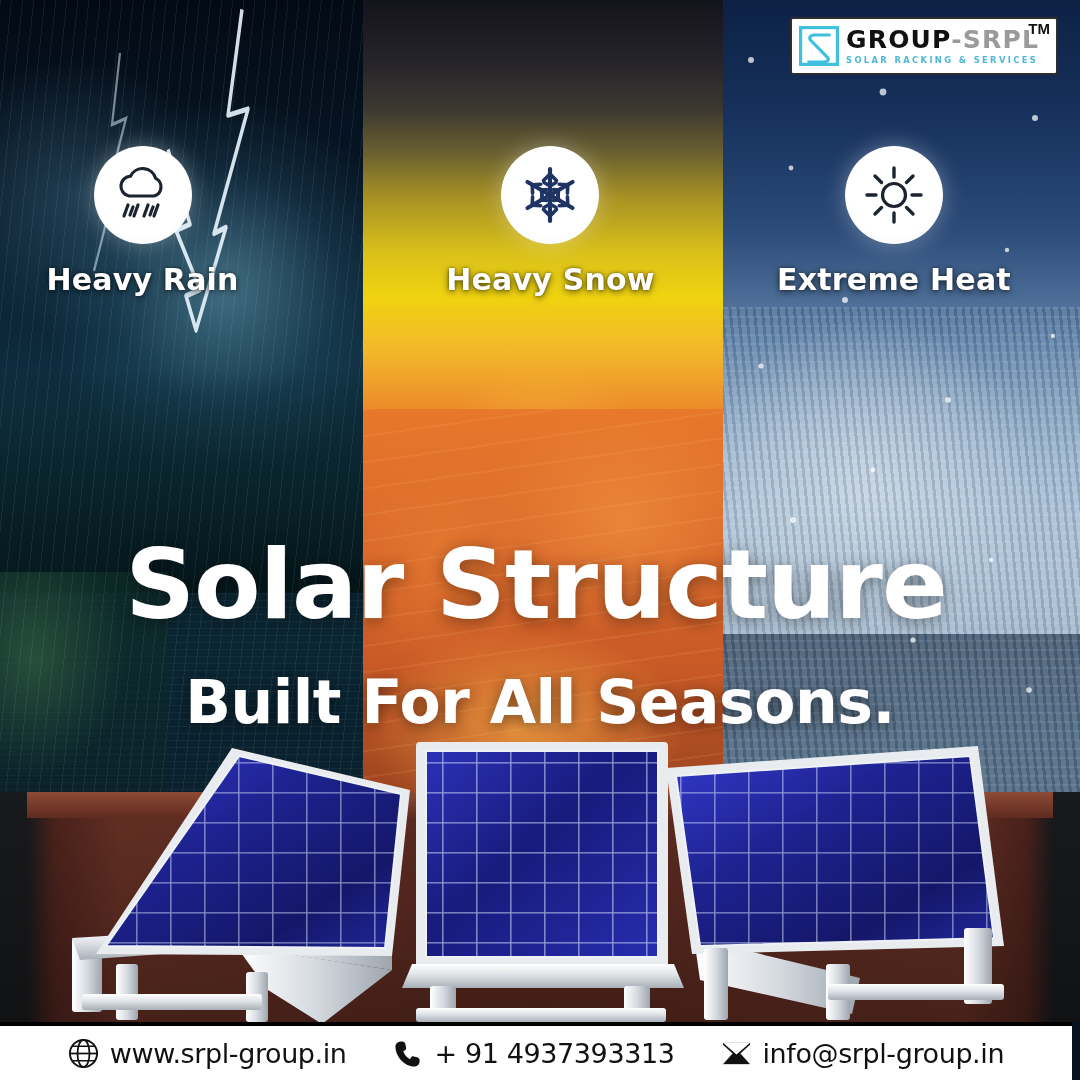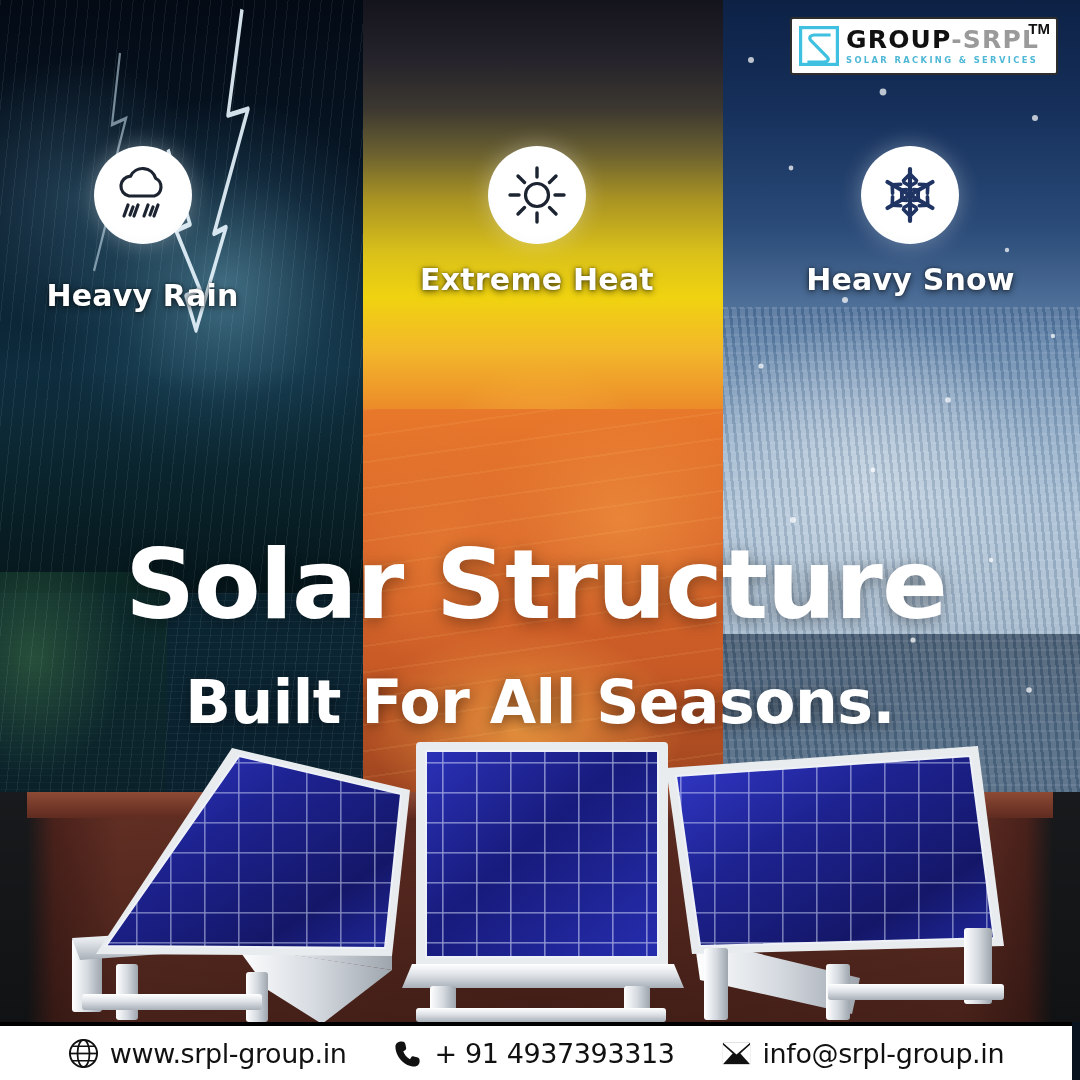--- a/index.html
+++ b/index.html
@@ -121,21 +121,21 @@
 
   
   .badges {
     position:absolute; left:0; right:0; top:146px; height:180px;
     display:flex; pointer-events:none;
   }
   .badge { display:flex; flex-direction:column; align-items:center; }
   .badge-rain { width:363px; }
   .badge-heat { width:360px; }
   .badge-snow { width:357px; }
-  .badge-rain  .badge-inner { margin-left:-78px;gap:16px; }
+  .badge-rain  .badge-inner { margin-left:-78px; }
   .badge-heat  .badge-inner { margin-left:-12px; }
   .badge-snow  .badge-inner { margin-left:18px; }
   .badge-inner { display:flex; flex-direction:column; align-items:center; }
   .circle {
     width:98px; height:98px; border-radius:50%;
     background:radial-gradient(circle at 50% 45%, #ffffff 62%, #f2f5f8 100%);
     display:flex; align-items:center; justify-content:center;
     box-shadow:0 0 22px rgba(255,255,255,.32);
   }
   .badge-label {
@@ -275,41 +275,20 @@
               <line x1="46" y1="39" x2="42" y2="50"></line>
               <line x1="21" y1="41" x2="18" y2="49"></line>
               <line x1="41" y1="41" x2="38" y2="49"></line>
             </g>
           </svg>
         </div>
         <div class="badge-label">Heavy Rain</div>
       </div>
     </div>
 
-    <div class="badge badge-heat">
-      <div class="badge-inner">
-        <div class="circle">
-          <svg width="62" height="62" viewBox="0 0 62 62">
-            <circle cx="31" cy="31" r="11.5" fill="none" stroke="#1c2431" stroke-width="3.2"></circle>
-            <g stroke="#1c2431" stroke-width="3.4" stroke-linecap="round">
-              <line x1="31" y1="4" x2="31" y2="13"></line>
-              <line x1="31" y1="49" x2="31" y2="58"></line>
-              <line x1="4" y1="31" x2="13" y2="31"></line>
-              <line x1="49" y1="31" x2="58" y2="31"></line>
-              <line x1="12" y1="12" x2="18.5" y2="18.5"></line>
-              <line x1="43.5" y1="43.5" x2="50" y2="50"></line>
-              <line x1="50" y1="12" x2="43.5" y2="18.5"></line>
-              <line x1="18.5" y1="43.5" x2="12" y2="50"></line>
-            </g>
-          </svg>
-        </div>
-        <div class="badge-label">Extreme Heat</div>
-      </div>
-    </div>
-
     <div class="badge badge-snow">
       <div class="badge-inner">
         <div class="circle">
           <svg width="60" height="60" viewBox="0 0 60 60">
             <g stroke="#1f3463" stroke-width="4.2" stroke-linecap="round" fill="none">
               <line x1="30" y1="4" x2="30" y2="56"></line>
               <line x1="7.5" y1="17" x2="52.5" y2="43"></line>
               <line x1="7.5" y1="43" x2="52.5" y2="17"></line>
             </g>
             <g stroke="#1f3463" stroke-width="3.6" stroke-linecap="round" fill="none">
@@ -322,20 +301,41 @@
               <path d="M47.8 19.8 L39.3 19.3 M47.8 19.8 L47.4 28.3"></path>
               <path d="M12.2 40.2 L20.7 40.7 M12.2 40.2 L12.6 31.7"></path>
               <path d="M21.5 25 L22 30.5 M21.5 25 L26.5 24.5"></path>
               <path d="M38.5 35 L38 29.5 M38.5 35 L33.5 35.5"></path>
               <path d="M38.5 25 L33.5 24.5 M38.5 25 L38 30.5"></path>
               <path d="M21.5 35 L26.5 35.5 M21.5 35 L22 29.5"></path>
             </g>
           </svg>
         </div>
         <div class="badge-label">Heavy Snow</div>
+      </div>
+    </div>
+
+    <div class="badge badge-heat">
+      <div class="badge-inner">
+        <div class="circle">
+          <svg width="62" height="62" viewBox="0 0 62 62">
+            <circle cx="31" cy="31" r="11.5" fill="none" stroke="#1c2431" stroke-width="3.2"></circle>
+            <g stroke="#1c2431" stroke-width="3.4" stroke-linecap="round">
+              <line x1="31" y1="4" x2="31" y2="13"></line>
+              <line x1="31" y1="49" x2="31" y2="58"></line>
+              <line x1="4" y1="31" x2="13" y2="31"></line>
+              <line x1="49" y1="31" x2="58" y2="31"></line>
+              <line x1="12" y1="12" x2="18.5" y2="18.5"></line>
+              <line x1="43.5" y1="43.5" x2="50" y2="50"></line>
+              <line x1="50" y1="12" x2="43.5" y2="18.5"></line>
+              <line x1="18.5" y1="43.5" x2="12" y2="50"></line>
+            </g>
+          </svg>
+        </div>
+        <div class="badge-label">Extreme Heat</div>
       </div>
     </div>
   </div>
 
   <div class="headline">Solar Structure</div>
   <div class="subline">
     <span class="w">Built For </span><span class="b">All Seasons.</span>
   </div>
 
   <div class="roof">

